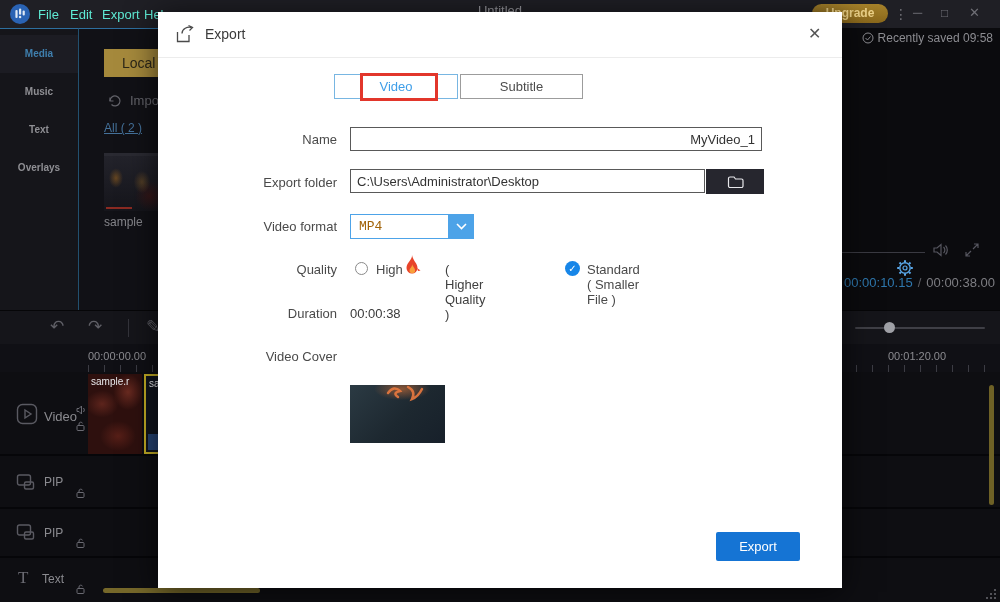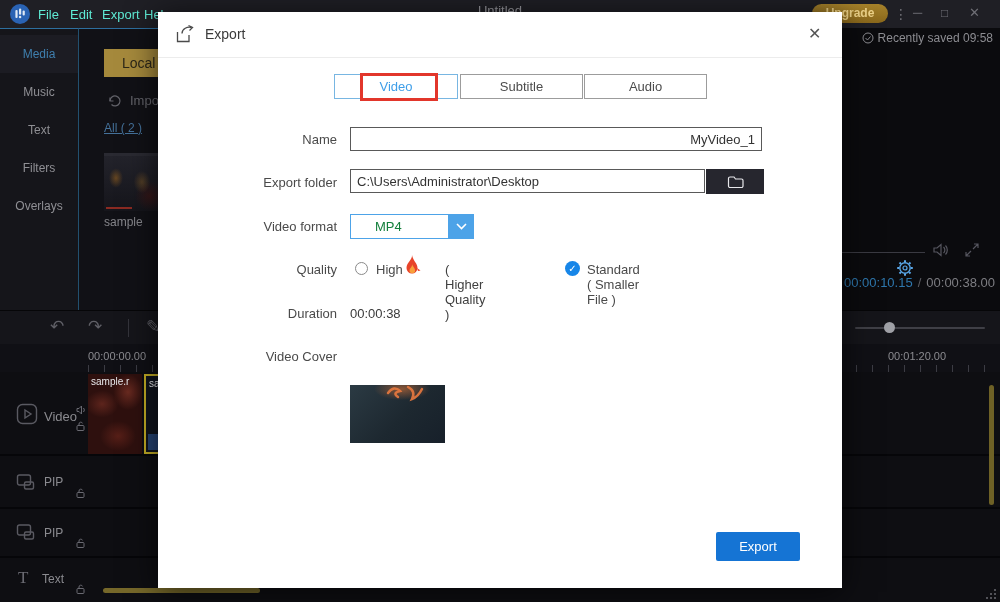--- a/index.html
+++ b/index.html
@@ -14,21 +14,21 @@
   .win-title { position:absolute; left:455px; top:3px; width:90px; text-align:center; font-size:13px; color:#96969c; }
   .upgrade { position:absolute; left:812px; top:4px; width:76px; height:19px; border-radius:10px;
              background:linear-gradient(#a5812a,#8a681c); color:#ecd188; font-size:12px; font-weight:bold;
              text-align:center; line-height:19px; }
   .winctl { position:absolute; top:5px; font-size:13px; color:#6f6f76; }
   .w-dots{left:894px; top:6px; font-size:14px;} .w-min{left:913px} .w-max{left:941px; top:6px; font-size:12px;} .w-close{left:969px}
 
   .statusbar { position:absolute; top:31px; right:7px; font-size:12px; color:#8c8c91; display:flex; align-items:center; gap:4px; }
 
   .sidebar { position:absolute; left:0; top:28px; width:78px; height:282px; background:#15151a; border-top:1px solid #2d6f9f; }
-  .side-item { height:38px; line-height:38px; text-align:center; font-size:12px; color:#8f8f94; margin-top:0; }
+  .side-item { height:38px; line-height:38px; text-align:center; font-size:10px; color:#8f8f94; margin-top:0;font-weight:bold; }
   .side-item:first-child { margin-top:6px; }
   .side-item.active { background:#1c1c23; color:#3f7fae; }
 
   .media-panel { position:absolute; left:78px; top:28px; width:322px; height:282px; background:#111116;
                  border-top:1px solid #2d6f9f; border-left:1px solid #22506f; overflow:hidden; }
   .local-tab { position:absolute; left:25px; top:20px; width:120px; height:28px; background:#a5893c;
                color:#2c2718; font-size:14px; line-height:28px; padding-left:18px; }
   .import-row { position:absolute; left:28px; top:64px; font-size:13px; color:#63636a; display:flex; gap:8px; align-items:center; }
   .all-filter { position:absolute; left:25px; top:92px; font-size:12px; color:#44719a; text-decoration:underline; }
   .media-thumb { position:absolute; left:25px; top:124px; width:58px; height:58px;
@@ -96,21 +96,21 @@
   .flabel { position:absolute; left:39px; width:140px; text-align:right; font-size:13px; color:#4a4a4a; }
   .l-name{top:120px} .l-out{top:163px} .l-fmt{top:207px} .l-qual{top:250px} .l-dur{top:294px} .l-cover{top:337px}
 
   .txt-input { position:absolute; left:192px; height:24px; border:1px solid #595959; font-size:13px; color:#333;
                padding:0 6px; background:#fff; font-family:"Liberation Sans","DejaVu Sans",sans-serif; }
   .in-name { top:115px; width:412px;text-align:right; }
   .in-out  { top:157px; width:355px; }
   .folder-btn { position:absolute; left:548px; top:157px; width:58px; height:25px; background:#26262e;
                 display:flex; align-items:center; justify-content:center; cursor:pointer; }
   .dropdown { position:absolute; left:192px; top:202px; width:99px; height:25px; border:1px solid #4da3e8;
-              font-size:13px; color:#15803d; line-height:23px; padding-left:24px; }
+              font-size:13px; color:#a16207; line-height:23px; padding-left:8px;font-family:Liberation Mono, monospace; }
   .dd-btn { position:absolute; left:291px; top:202px; width:25px; height:25px; background:#4da3e8;
             display:flex; align-items:center; justify-content:center; cursor:pointer; }
 
   .q-row { position:absolute; left:192px; top:246px; height:22px; }
   .radio { position:absolute; left:5px; top:4px; width:13px; height:13px; border:1px solid #8a8a8a; border-radius:50%; background:#fff; }
   .q-high { position:absolute; left:26px; top:4px; font-size:13px; color:#4a4a4a; }
   .fire { position:absolute; left:51px; top:-4px; }
   .q-note { position:absolute; left:95px; top:4px; font-size:13px; color:#404040; }
   .check-circle { position:absolute; left:215px; top:3px; width:15px; height:15px; border-radius:50%; background:#1786e8;
                   color:#fff; font-size:10px; line-height:15px; text-align:center; }
@@ -172,21 +172,20 @@
       <circle cx="6" cy="6" r="5"></circle>
         <path d="M3.5 6 l2 2 3-3.5"></path>
     </svg>
     <span>Recently saved 09:58</span>
   </div>
 
   <div class="sidebar">
     <div class="side-item active">Media</div>
     <div class="side-item">Music</div>
     <div class="side-item">Text</div>
-    <div class="side-item">Filters</div>
     <div class="side-item">Overlays</div>
   </div>
 
   <div class="media-panel">
     <div class="local-tab">Local</div>
     <div class="import-row">
       <svg width="15" height="14" viewBox="0 0 15 14" fill="none" stroke="#63636a" stroke-width="1.2">
         <path d="M3 7 a5 5 0 1 1 1.5 3.5"></path>
           <path d="M3 3.5 V7 h3.5"></path>
       </svg>
@@ -288,21 +287,20 @@
         <path d="M7 9.5 C7 4.5 12.5 2.5 16.5 3.5"></path>
         <path d="M13.5 1.5 l4 2 -3 3"></path>
       </svg>
       <span class="dlg-title">Export</span>
       <span class="dlg-close">✕</span>
     </div>
 
     <div class="tab tab-video">Video</div>
     <div class="red-box"></div>
     <div class="tab tab-subtitle">Subtitle</div>
-    <div class="tab tab-audio">Audio</div>
 
     <div class="flabel l-name">Name</div>
     <input class="txt-input in-name" value="MyVideo_1" style="">
 
     <div class="flabel l-out">Export folder</div>
     <input class="txt-input in-out" value="C:\Users\Administrator\Desktop" style="">
     <div class="folder-btn">
       <svg width="17" height="14" viewBox="0 0 17 14" fill="none" stroke="#e8e8ec" stroke-width="1.2">
         <path d="M1.5 3.5 a1.5 1.5 0 0 1 1.5-1.5 h4 l1.5 2 h6 a1.5 1.5 0 0 1 1.5 1.5 v5.5 a1.5 1.5 0 0 1-1.5 1.5 h-11.5 a1.5 1.5 0 0 1-1.5-1.5 z"></path>
       </svg>

